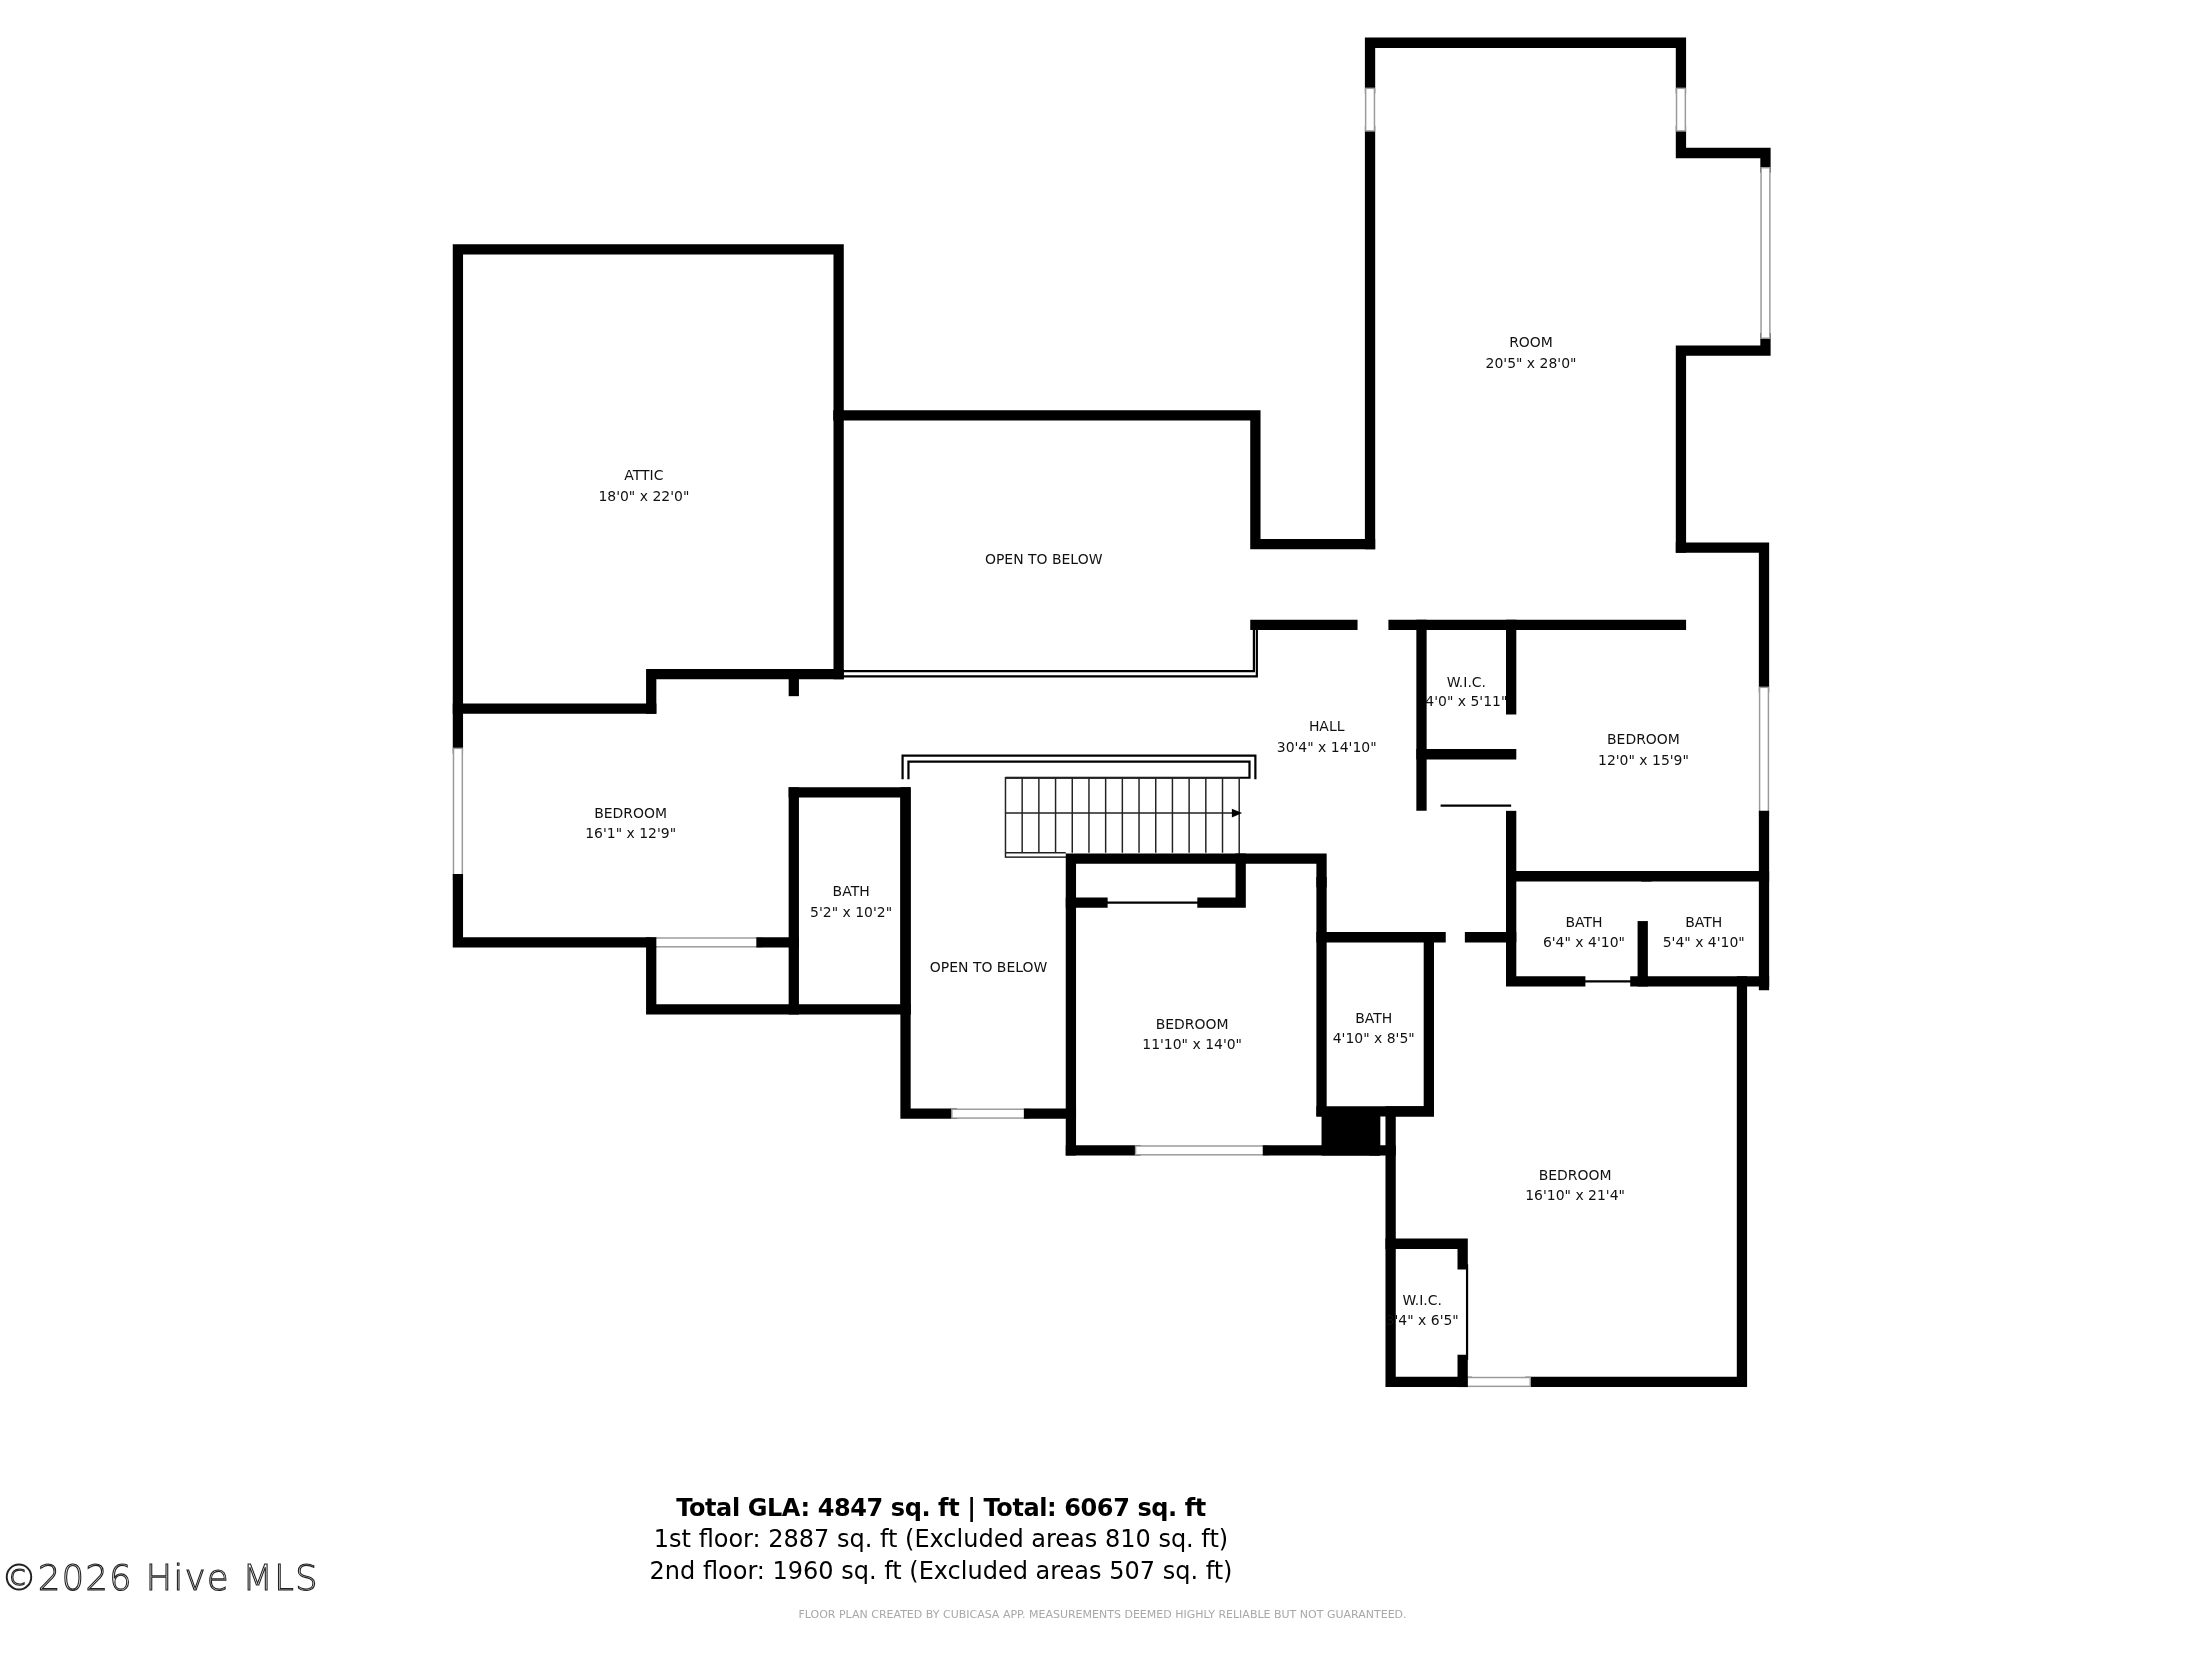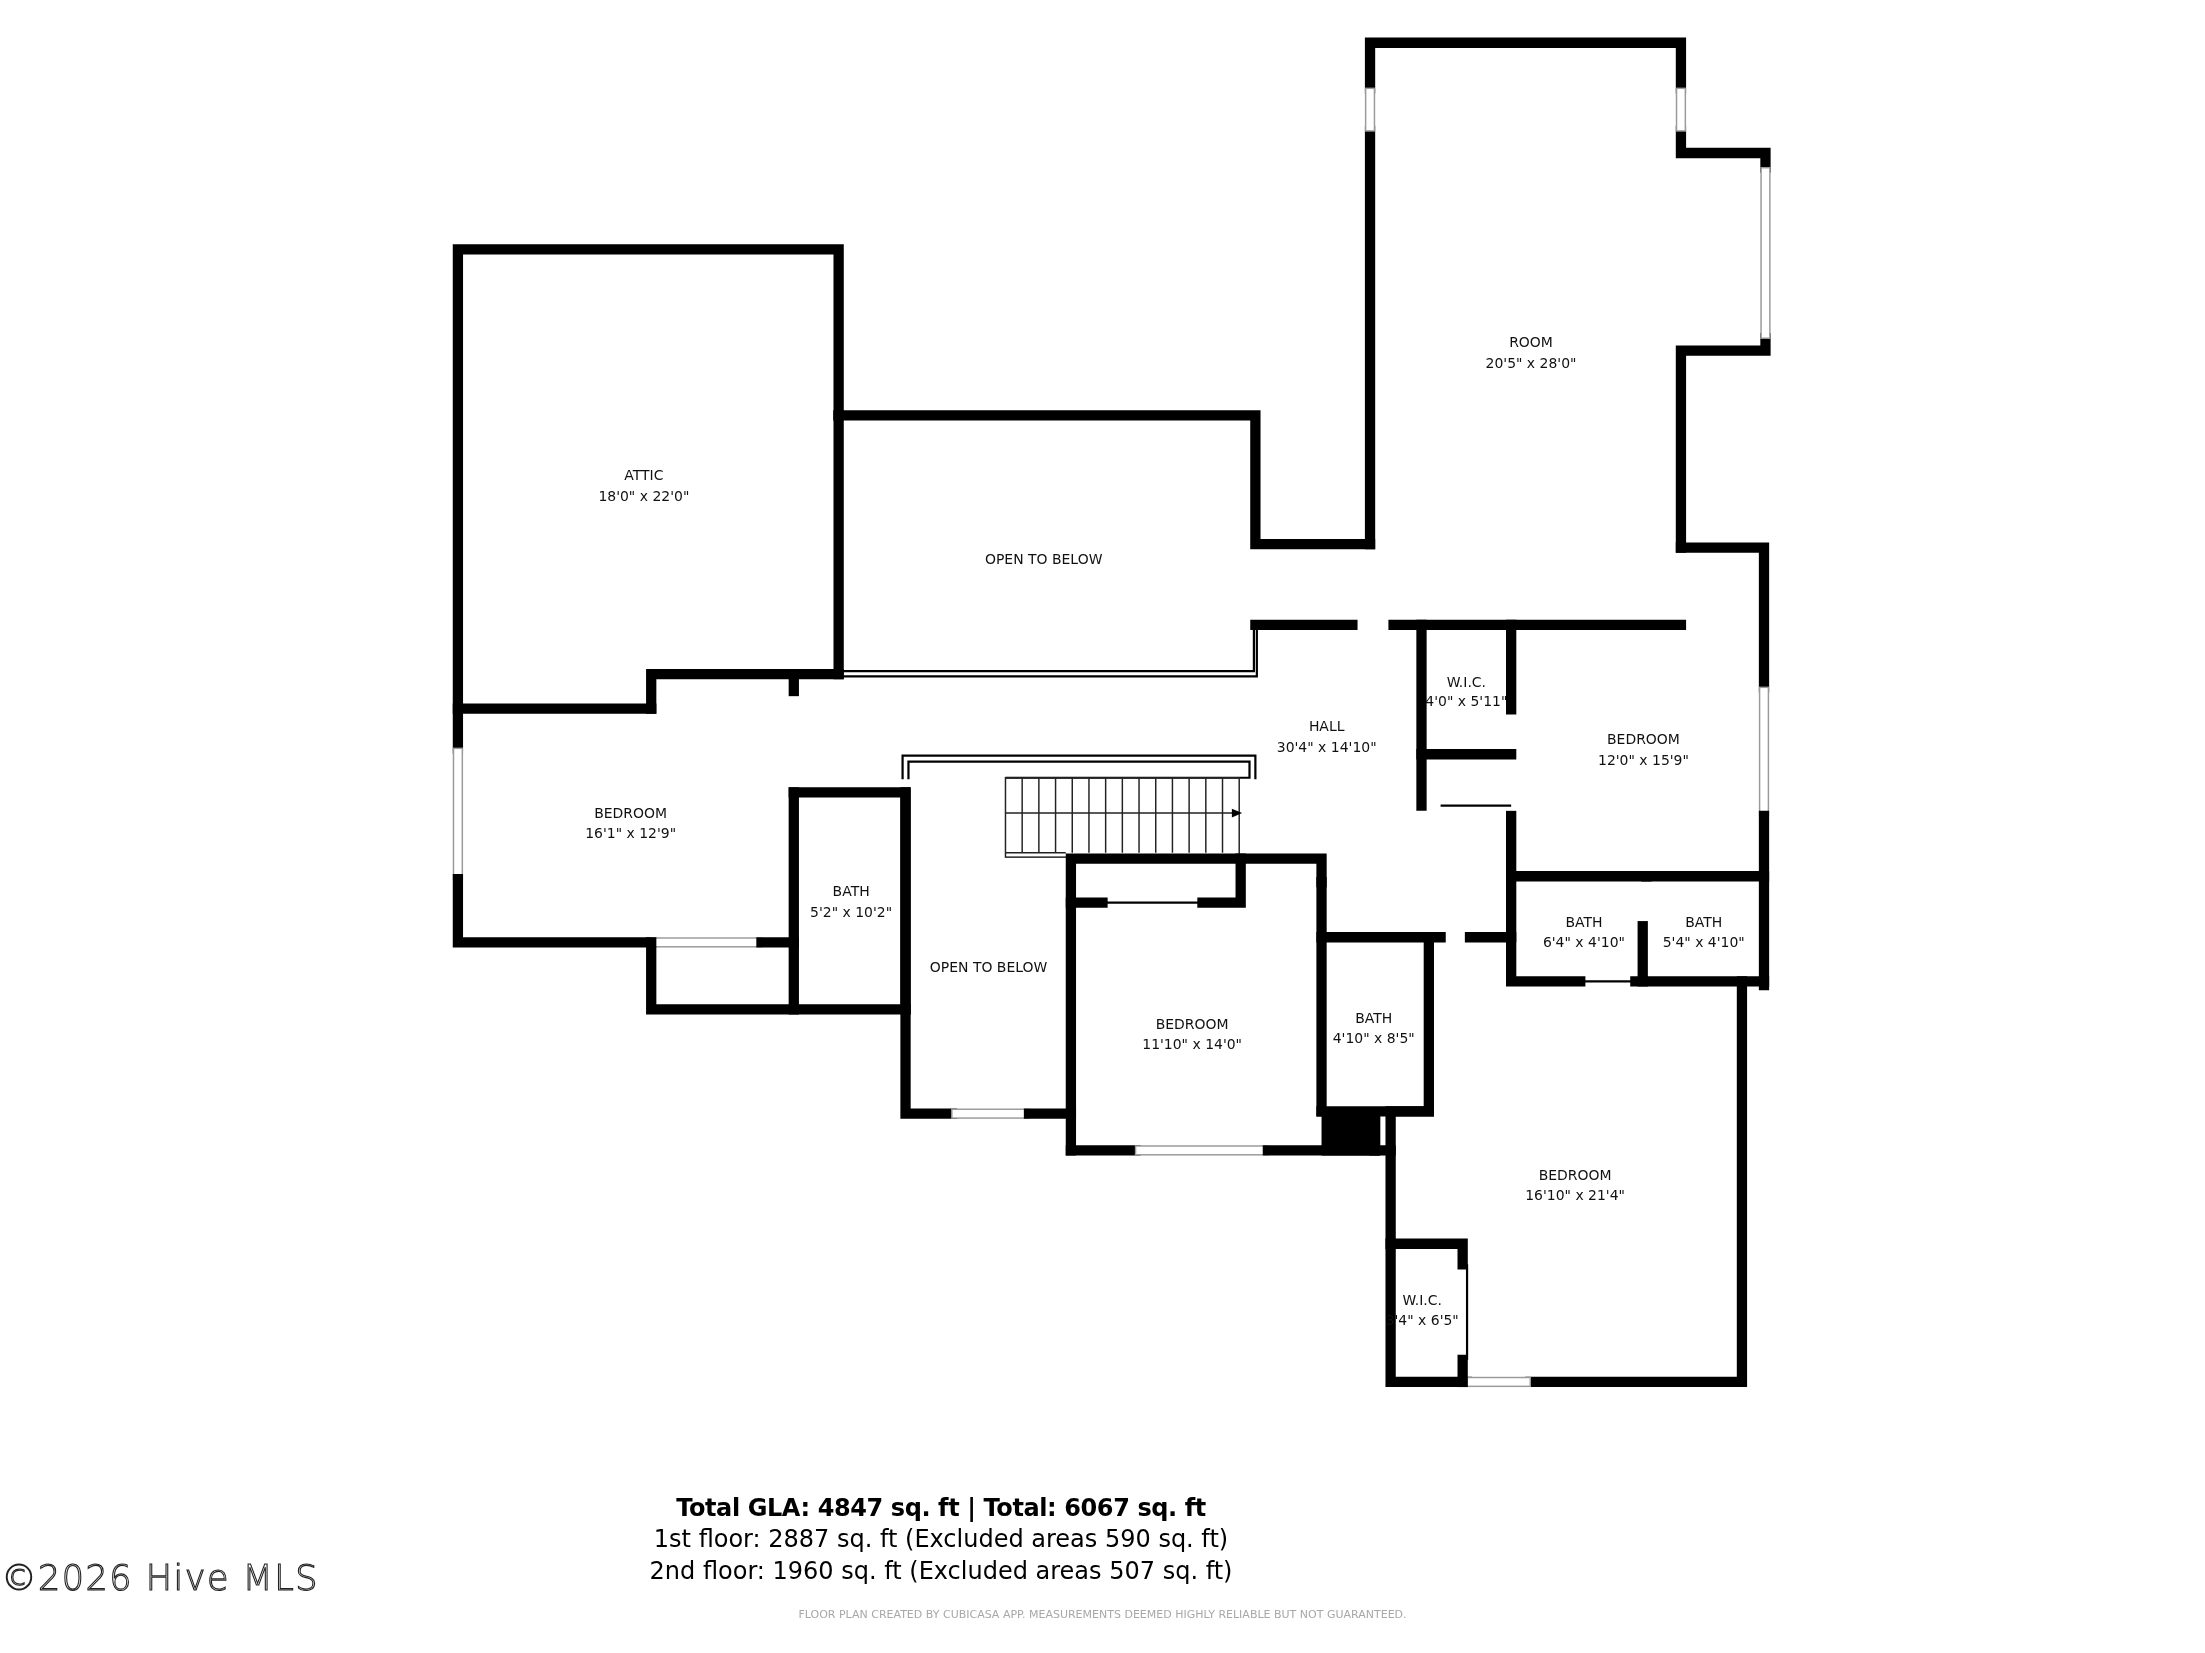--- a/index.html
+++ b/index.html
@@ -184,17 +184,17 @@
 
     <text class="lbl" x="2143" y="1605"><tspan>BEDROOM</tspan></text>
     <text class="lbl" x="2143" y="1633"><tspan>16'10" x 21'4"</tspan></text>
 
     <text class="lbl" x="1935" y="1776"><tspan>W.I.C.</tspan></text>
     <text class="lbl" x="1935" y="1803"><tspan>3'4" x 6'5"</tspan></text>
   </g>
 </svg>
 
 <div id="f-total" class="footer">Total GLA: 4847 sq. ft | Total: 6067 sq. ft</div>
-<div id="f-first" class="footer">1st floor: 2887 sq. ft (Excluded areas 590 sq. ft)</div>
+<div id="f-first" class="footer">1st floor: 2887 sq. ft (Excluded areas 810 sq. ft)</div>
 <div id="f-second" class="footer">2nd floor: 1960 sq. ft (Excluded areas 507 sq. ft)</div>
 <div id="f-disclaimer" class="footer">FLOOR PLAN CREATED BY CUBICASA APP. MEASUREMENTS DEEMED HIGHLY RELIABLE BUT NOT GUARANTEED.</div>
 <div id="watermark">©2026 Hive MLS</div>
 
 
 </body></html>

